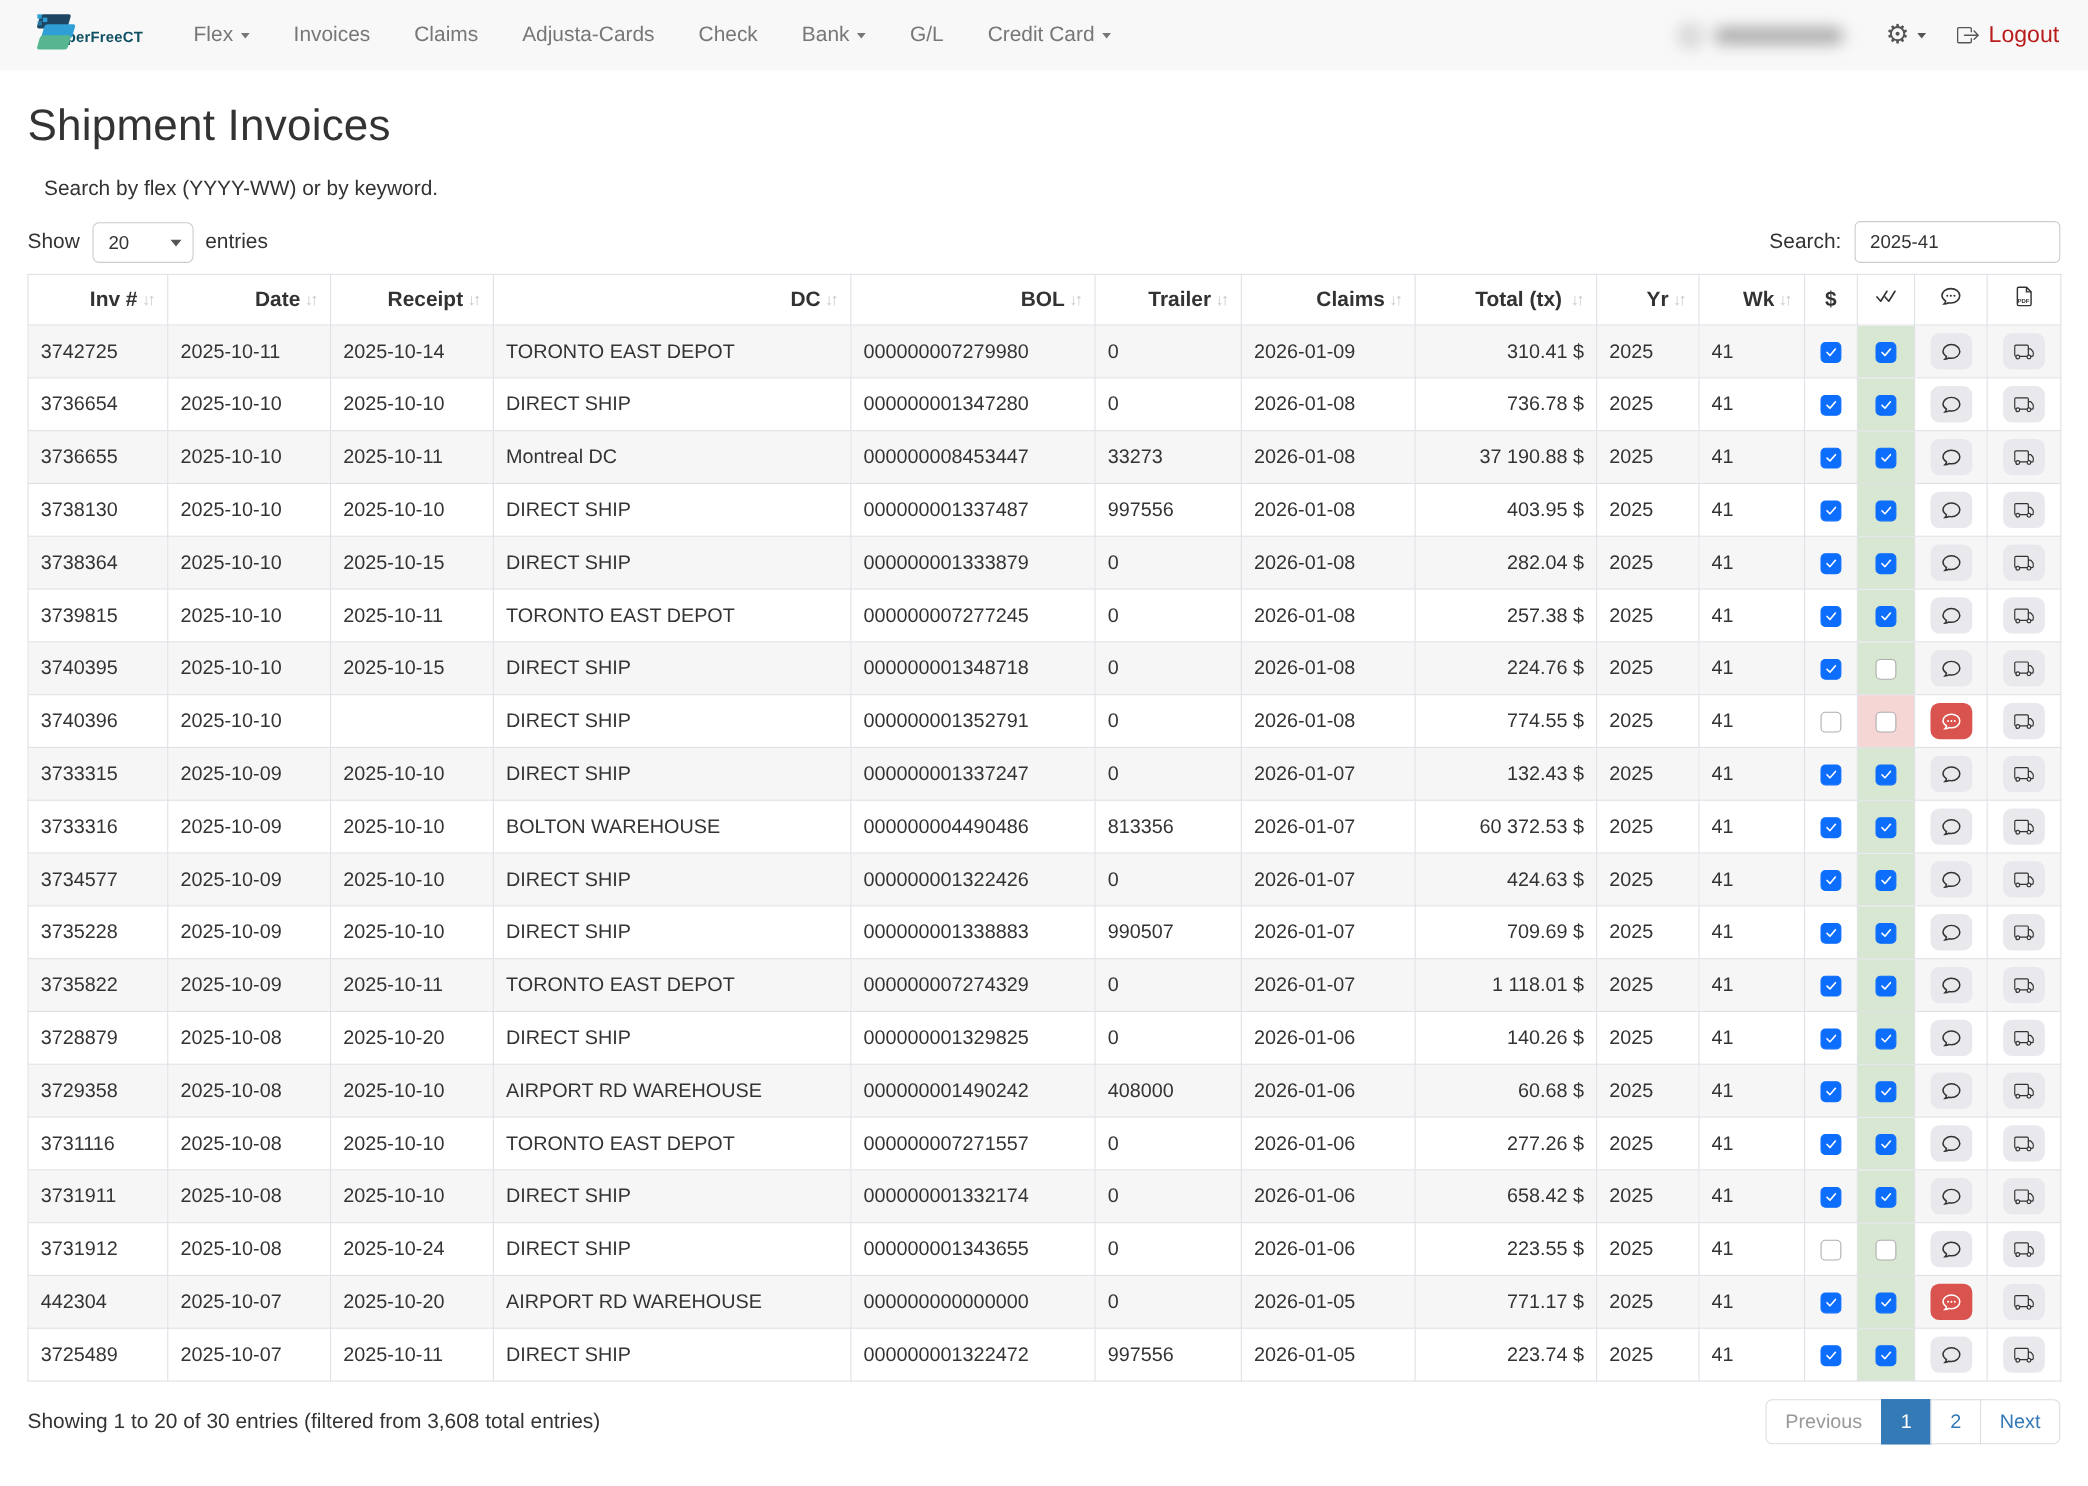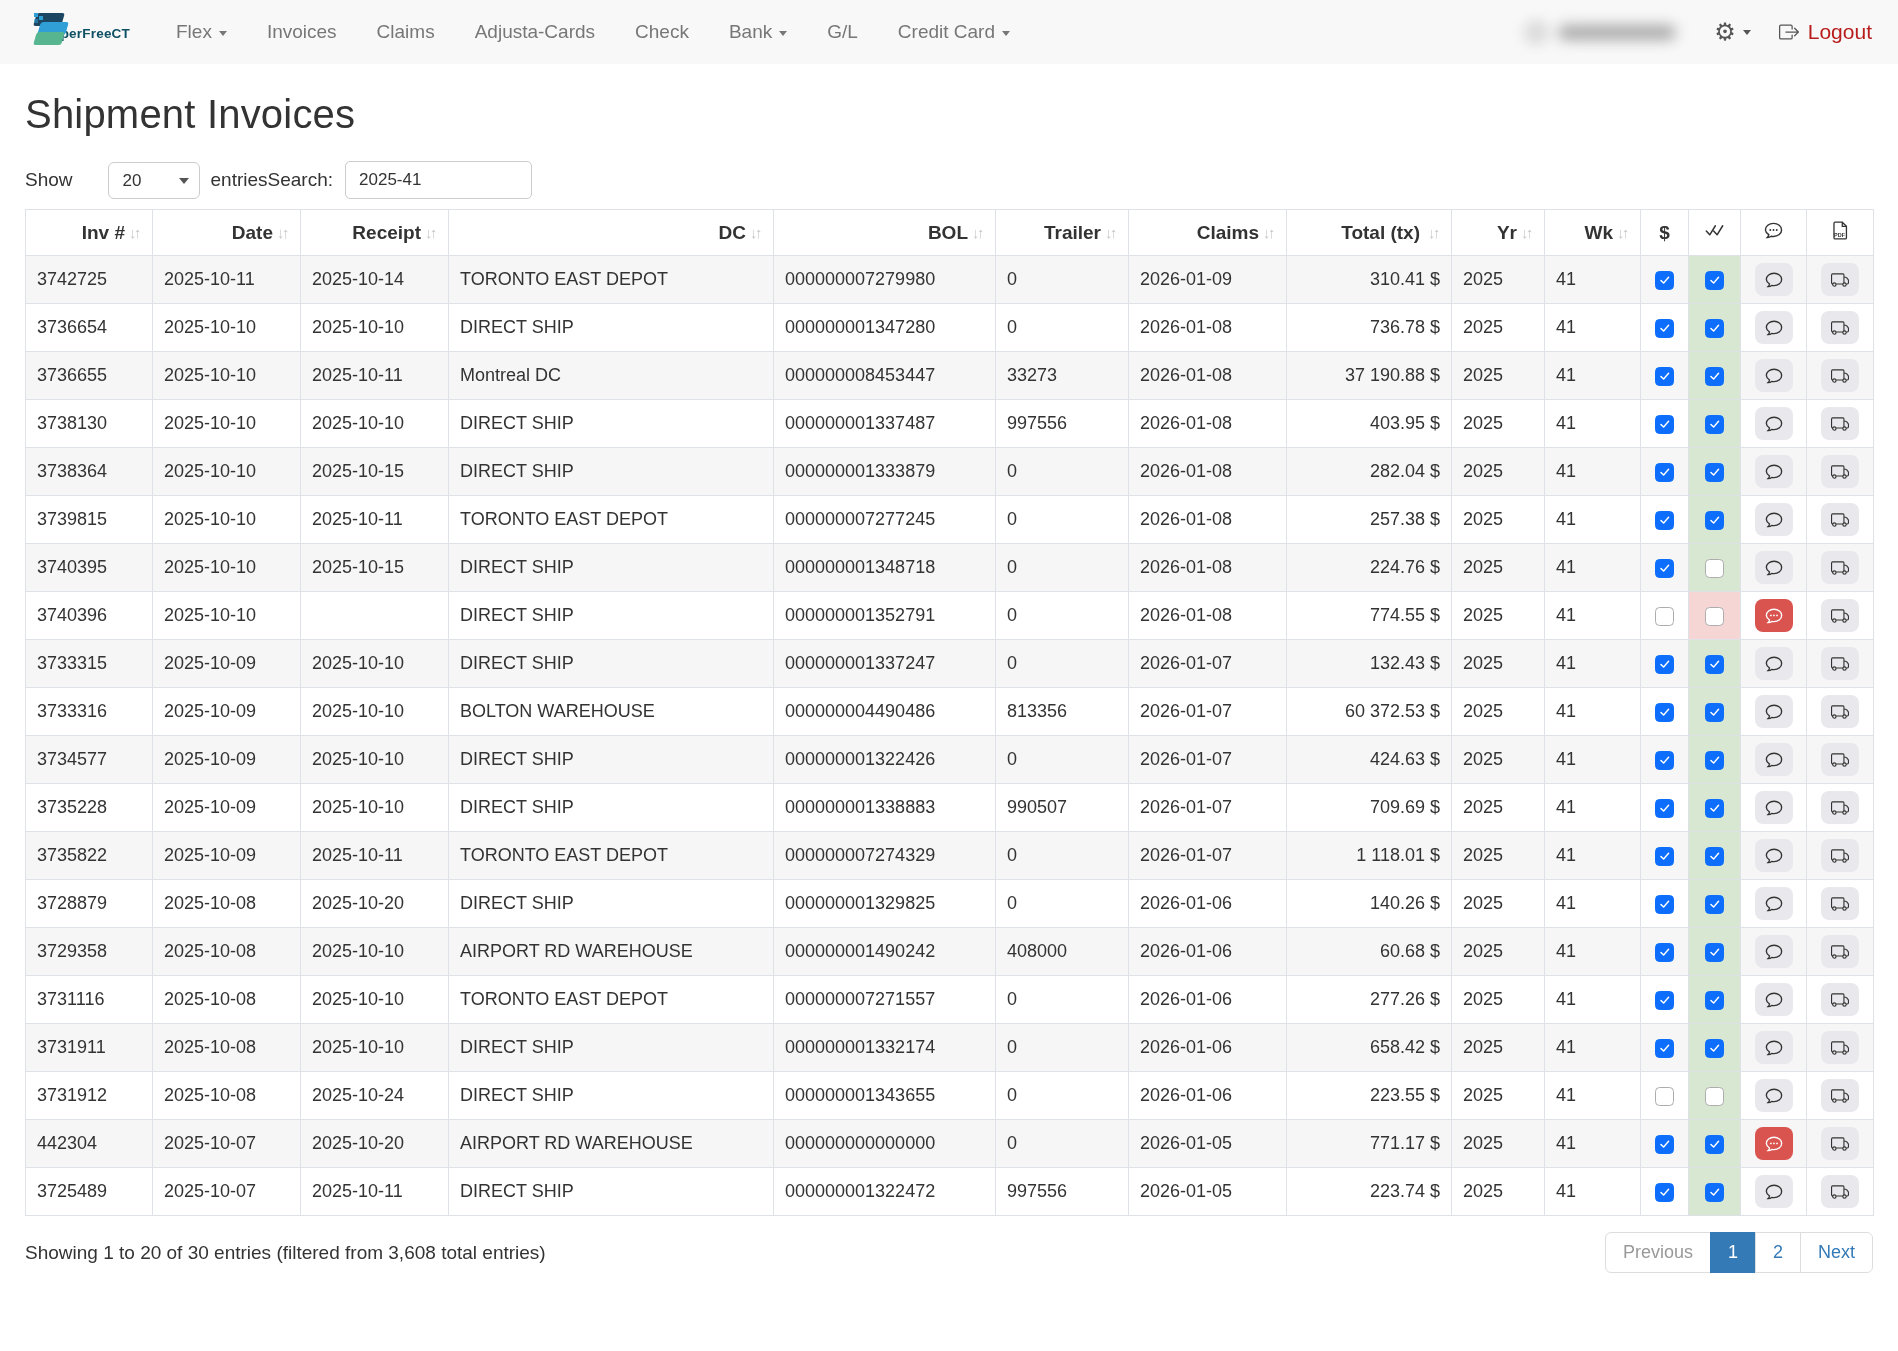--- a/index.html
+++ b/index.html
@@ -28,23 +28,23 @@
   .gear-wrap { display:flex; align-items:center; cursor:pointer; }
   .gear-glyph { font-size:24px; color:#555; line-height:1; }
   .gear-wrap .caret { border-top-color:#555; }
   .logout { display:flex; align-items:center; gap:9px; font-size:21px; color:#b91c1c; text-decoration:none; cursor:pointer; }
   .logout svg { width:20px; height:20px; }
 
   
   .main { padding:0 25px; }
   h1 { font-size:40px; font-weight:400; color:#333; margin:28px 0 24px; letter-spacing:.2px; }
   .subtitle { font-size:19px; margin:0 0 18px 15px; }
-  .controls { display:flex; align-items:center; margin-bottom:10px; }
+  .controls { display:flex; justify-content:space-between; align-items:center; margin-bottom:10px; }
   .length-ctl { display:flex; align-items:center; gap:11px; font-size:19px; }
-  .select-wrap { position:relative;margin-left:24px; }
+  .select-wrap { position:relative; }
   .select-wrap select { appearance:none; -webkit-appearance:none; width:92px; height:37px; border:1px solid #ccc;
         border-radius:6px; background:#fff; font-size:17px; padding:0 26px 0 14px; color:#333;
         font-family:inherit; }
   .select-wrap::after { content:""; position:absolute; right:11px; top:16px; width:0; height:0;
         border-left:5px solid transparent; border-right:5px solid transparent; border-top:6px solid #555; pointer-events:none; }
   .search-ctl { display:flex; align-items:center; gap:12px; font-size:19px; }
   .search-ctl input { width:187px; height:38px; border:1px solid #ccc; border-radius:5px; padding:0 13px;
         font-size:17px; color:#333; font-family:inherit; }
 
   
@@ -122,20 +122,21 @@
           <path d="M10 12.5a.5.5 0 0 1-.5.5h-8a.5.5 0 0 1-.5-.5v-9a.5.5 0 0 1 .5-.5h8a.5.5 0 0 1 .5.5v2a.5.5 0 0 0 1 0v-2A1.5 1.5 0 0 0 9.5 2h-8A1.5 1.5 0 0 0 0 3.5v9A1.5 1.5 0 0 0 1.5 14h8a1.5 1.5 0 0 0 1.5-1.5v-2a.5.5 0 0 0-1 0v2z"></path>
           <path d="M15.854 8.354a.5.5 0 0 0 0-.708l-3-3a.5.5 0 0 0-.708.708L14.293 7.5H5.5a.5.5 0 0 0 0 1h8.793l-2.147 2.146a.5.5 0 0 0 .708.708l3-3z"></path>
         </svg>
       <span>Logout</span>
     </a>
   </div>
 </nav>
 
 <main class="main">
   <h1>Shipment Invoices</h1>
+  <p class="subtitle">Search by flex (YYYY-WW) or by keyword.</p>
 
   <div class="controls">
     <div class="length-ctl">
       <span>Show</span>
       <span class="select-wrap"><select><option>20</option></select></span>
       <span>entries</span>
     </div>
     <div class="search-ctl">
       <label>Search:</label>
       <input type="text" value="2025-41" style="">

